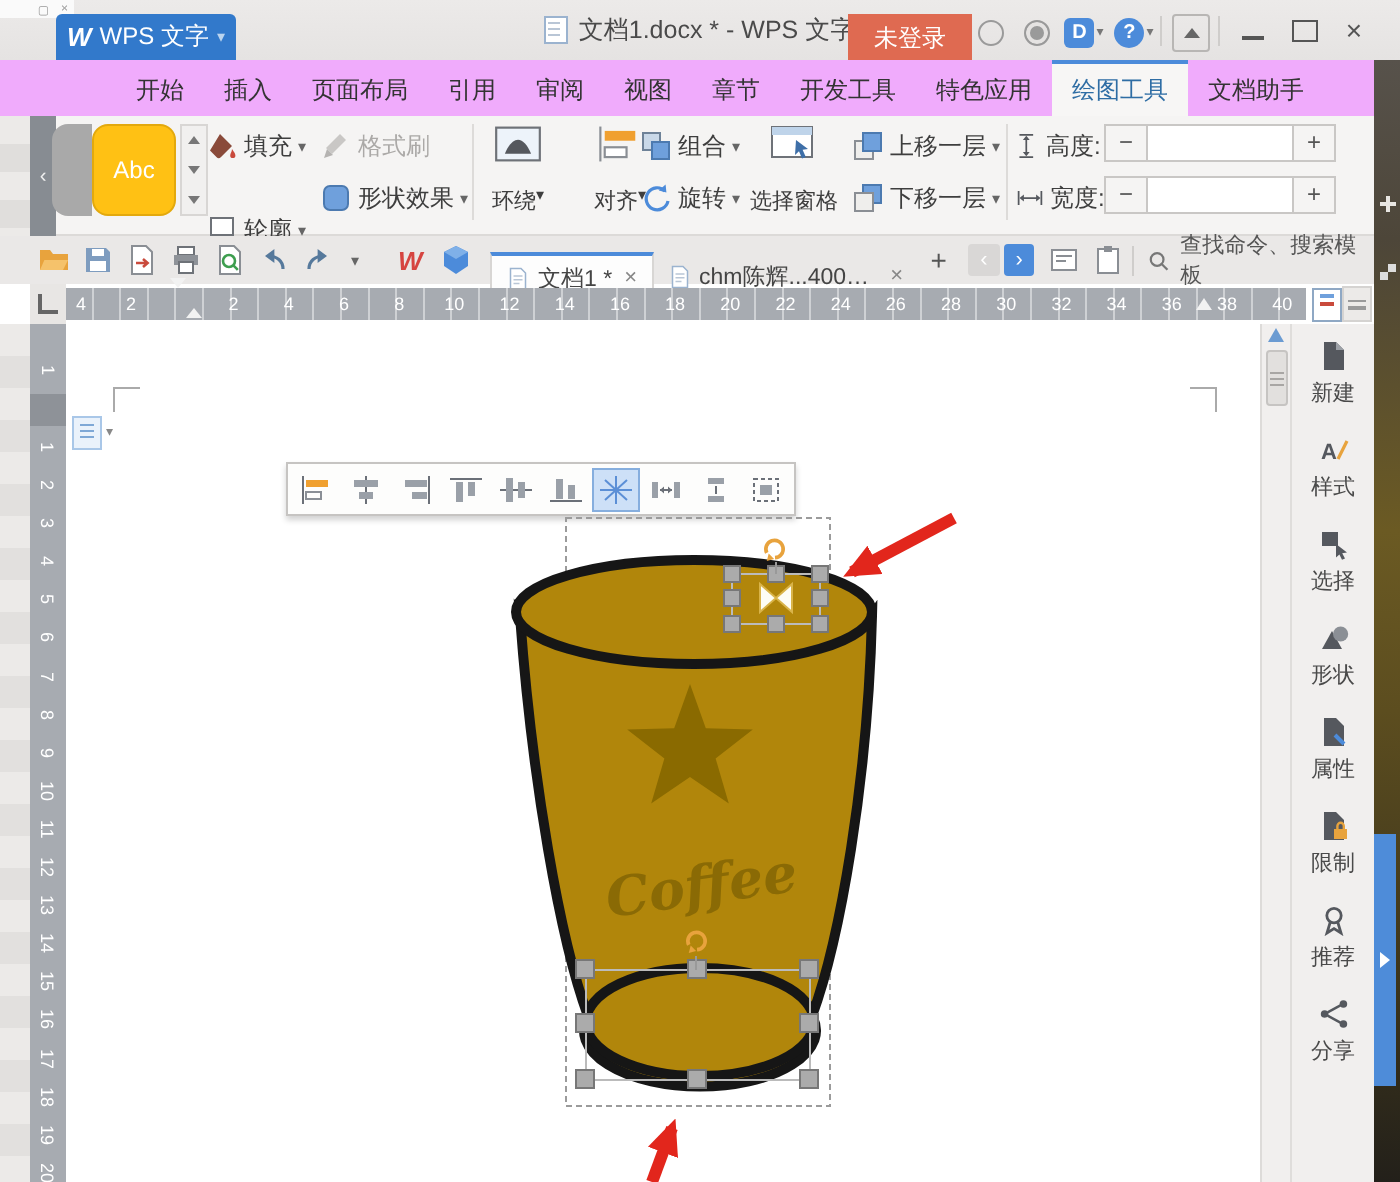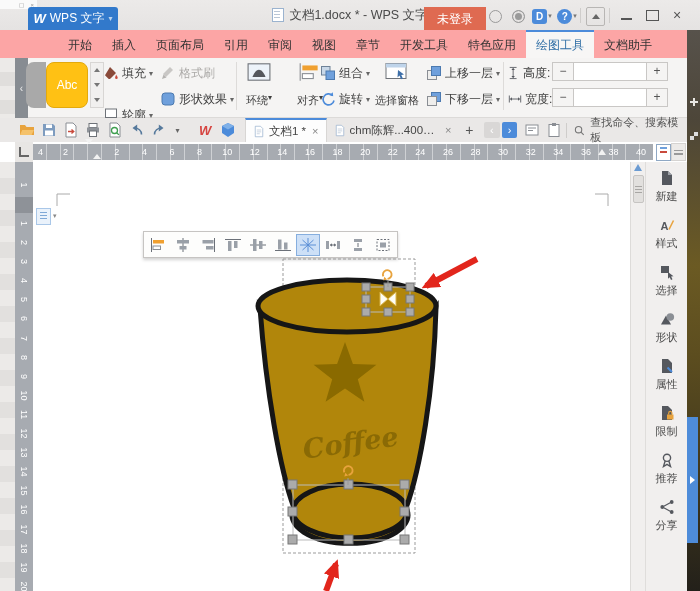--- a/index.html
+++ b/index.html
@@ -35,21 +35,21 @@
                 display:flex;align-items:center;justify-content:center;}
   .tri-up{width:0;height:0;border-left:4px solid transparent;border-right:4px solid transparent;
           border-bottom:5px solid #666;}
   #min-btn{left:615px;top:6px;width:22px;height:18px;display:flex;align-items:flex-end;justify-content:center;color:#555;}
   #min-btn i{display:block;width:11px;height:2px;background:#555;margin-bottom:4px;}
   #max-btn{left:641px;top:6px;width:22px;height:18px;display:flex;align-items:center;justify-content:center;}
   #max-btn i{display:block;width:11px;height:9px;border:1.5px solid #555;}
   #close-btn{left:667px;top:6px;width:20px;height:18px;display:flex;align-items:center;justify-content:center;
              font-size:14px;color:#555;}
   
-  #menurow{left:0;top:30px;width:687px;height:28px;background:#fca5a5;display:flex;align-items:stretch;
+  #menurow{left:0;top:30px;width:687px;height:28px;background:#f0abfc;display:flex;align-items:stretch;
            padding-left:58px;box-sizing:border-box;text-align:center;}
   .menu-tab{padding:0 10px;display:flex;align-items:center;font-size:12px;color:#333;border-top:2px solid transparent;}
   .menu-tab.active{background:#F7F6F5;border-top:2px solid #4C8BDA;color:#2E6DA4;}
   
   #ribbon{left:0;top:58px;width:687px;height:60px;background:#F5F4F3;border-bottom:1px solid #DCDAD8;box-sizing:border-box;}
   #ribbon-sliver{left:0;top:58px;width:15px;height:60px;
     background:repeating-linear-gradient(180deg,#ECEAE8 0 14px,#E0DEDC 14px 28px);}
   #ribbon-collapse{left:15px;top:58px;width:13px;height:60px;background:#878C92;color:#F0F0F0;
     display:flex;align-items:center;justify-content:center;font-size:10px;}
   #gal-gray{left:26px;top:62px;width:20px;height:46px;background:#A9A9A9;border-radius:8px 0 0 8px;}
@@ -66,21 +66,21 @@
   .bigbtn{display:flex;flex-direction:column;align-items:center;justify-content:space-between;font-size:11px;height:46px;}
   .rib-sep{top:62px;width:1px;height:48px;background:#DDDBD9;}
   .spin{display:flex;height:19px;border:1px solid #C9C7C5;background:#fff;box-sizing:border-box;}
   .spin .sb{width:20px;background:#F5F4F3;border-right:1px solid #C9C7C5;text-align:center;line-height:17px;color:#555;}
   .spin .sb.plus{border-right:none;border-left:1px solid #C9C7C5;}
   .spin input{width:66px;border:none;outline:none;padding:0 3px;font-size:11px;}
   
   #tabbar{left:0;top:118px;width:687px;height:24px;background:#EAE8E7;display:flex;align-items:center;}
   .qa-ic{width:22px;height:22px;display:flex;align-items:center;justify-content:center;}
   .doc-tab{height:24px;display:flex;align-items:center;gap:4px;padding:0 7px;font-size:11.5px;color:#444;
-           box-sizing:border-box;max-width:132px;}
+           box-sizing:border-box;max-width:132px;margin-top:8px;}
   .doc-tab .x{color:#888;font-size:11px;margin-left:2px;}
   .doc-tab.active{background:#FDFDFD;border:1px solid #D8D6D4;border-top:2px solid #4C8BDA;border-bottom:none;}
   .doc-tab .lbl{overflow:hidden;text-overflow:ellipsis;white-space:nowrap;}
   .nav-sq{width:16px;height:16px;display:flex;align-items:center;justify-content:center;color:#fff;
           font-size:11px;border-radius:2px;}
   #search-box{display:flex;align-items:center;gap:4px;color:#555;font-size:11px;margin-left:6px;}
   
   #hruler-corner{left:15px;top:142px;width:18px;height:20px;background:#E8E6E4;display:flex;align-items:center;justify-content:center;}
   #hruler-corner i{width:8px;height:8px;border-left:2px solid #666;border-bottom:2px solid #666;}
   #hruler{left:33px;top:144px;width:620px;height:16px;background:#A7ABB1;color:#fff;font-size:9px;

